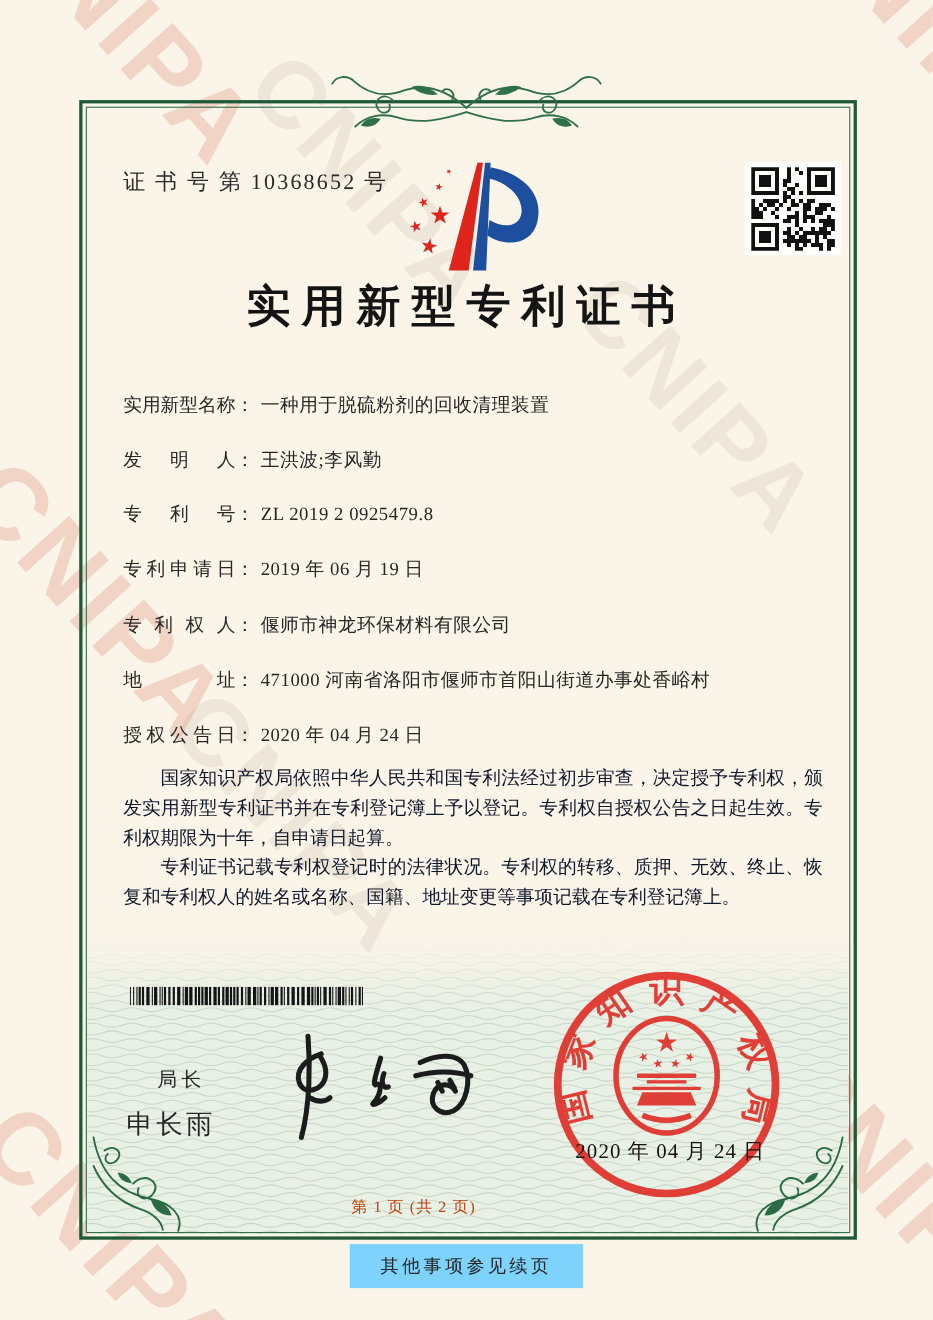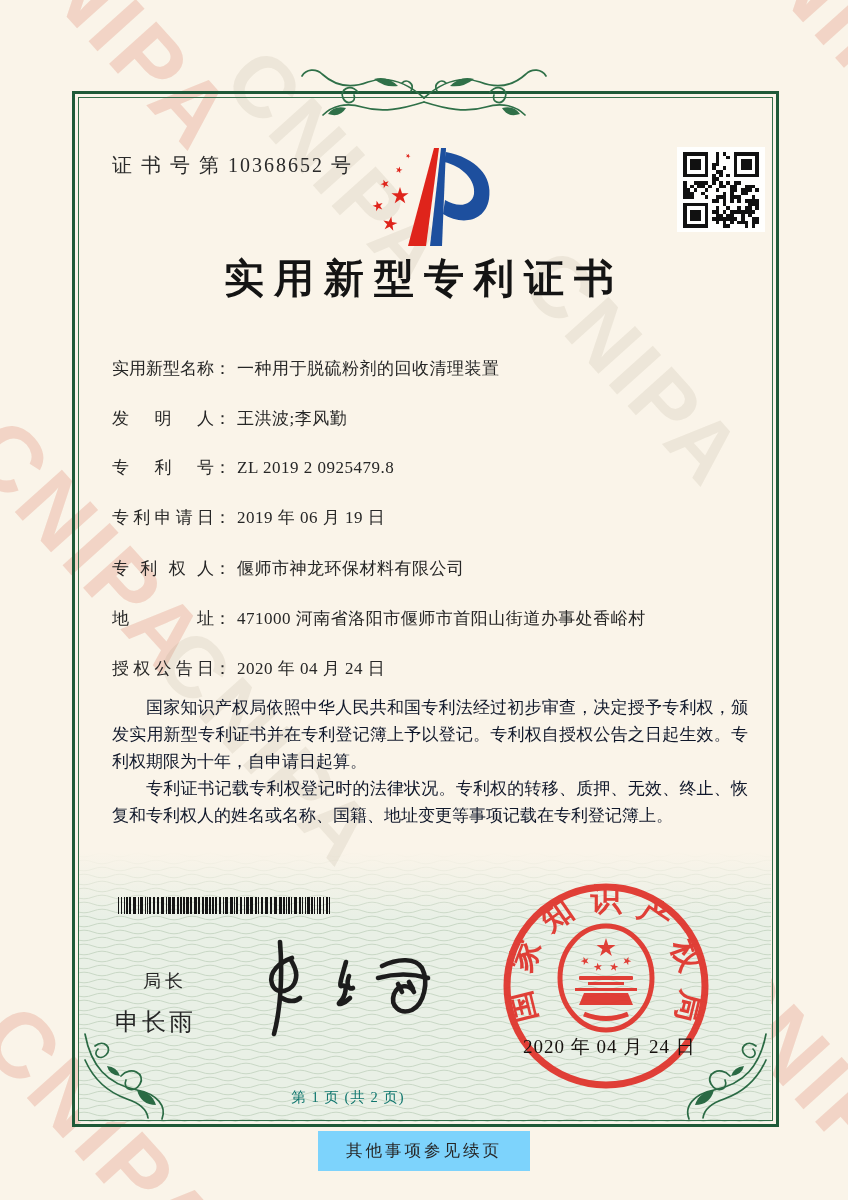--- a/index.html
+++ b/index.html
@@ -39,21 +39,21 @@
   .paras p{margin:0;text-indent:2em;}
   .qr-patch{left:677px;top:147px;width:88px;height:85px;background:#fffffe;
       display:flex;align-items:center;justify-content:center;}
   .chief{left:115px;top:969px;font-size:18px;letter-spacing:4px;margin-left:28px;}
   .chief2{left:115px;top:1006px;font-size:24px;letter-spacing:3px;}
   .sig{left:246px;top:932px;}
   .seal{left:500px;top:880px;z-index:6;opacity:0.93;}
   .seal-date{left:523px;top:1034px;font-size:19px;color:#17120f;z-index:7;
       letter-spacing:1px;white-space:nowrap;}
   .page-info{left:0;top:1088px;width:696px;text-align:center;font-size:14.5px;
-      letter-spacing:1px;color:#0f766e;}
+      letter-spacing:1px;color:#c2410c;padding-left:28px;}
   .cont-note{left:50%;top:1131px;transform:translateX(-50%);background:#7dd3fc;
       padding:9px 28px;font-size:16.5px;letter-spacing:3px;white-space:nowrap;z-index:5;}
 </style>
 </head>
 <body>
 
 <svg width="0" height="0" style="position:absolute">
   <defs>
     <path id="star" d="M0,-1 L0.225,-0.31 L0.951,-0.31 L0.363,0.118 L0.588,0.809 L0,0.382 L-0.588,0.809 L-0.363,0.118 L-0.951,-0.31 L-0.225,-0.31 Z"></path>
   </defs>

